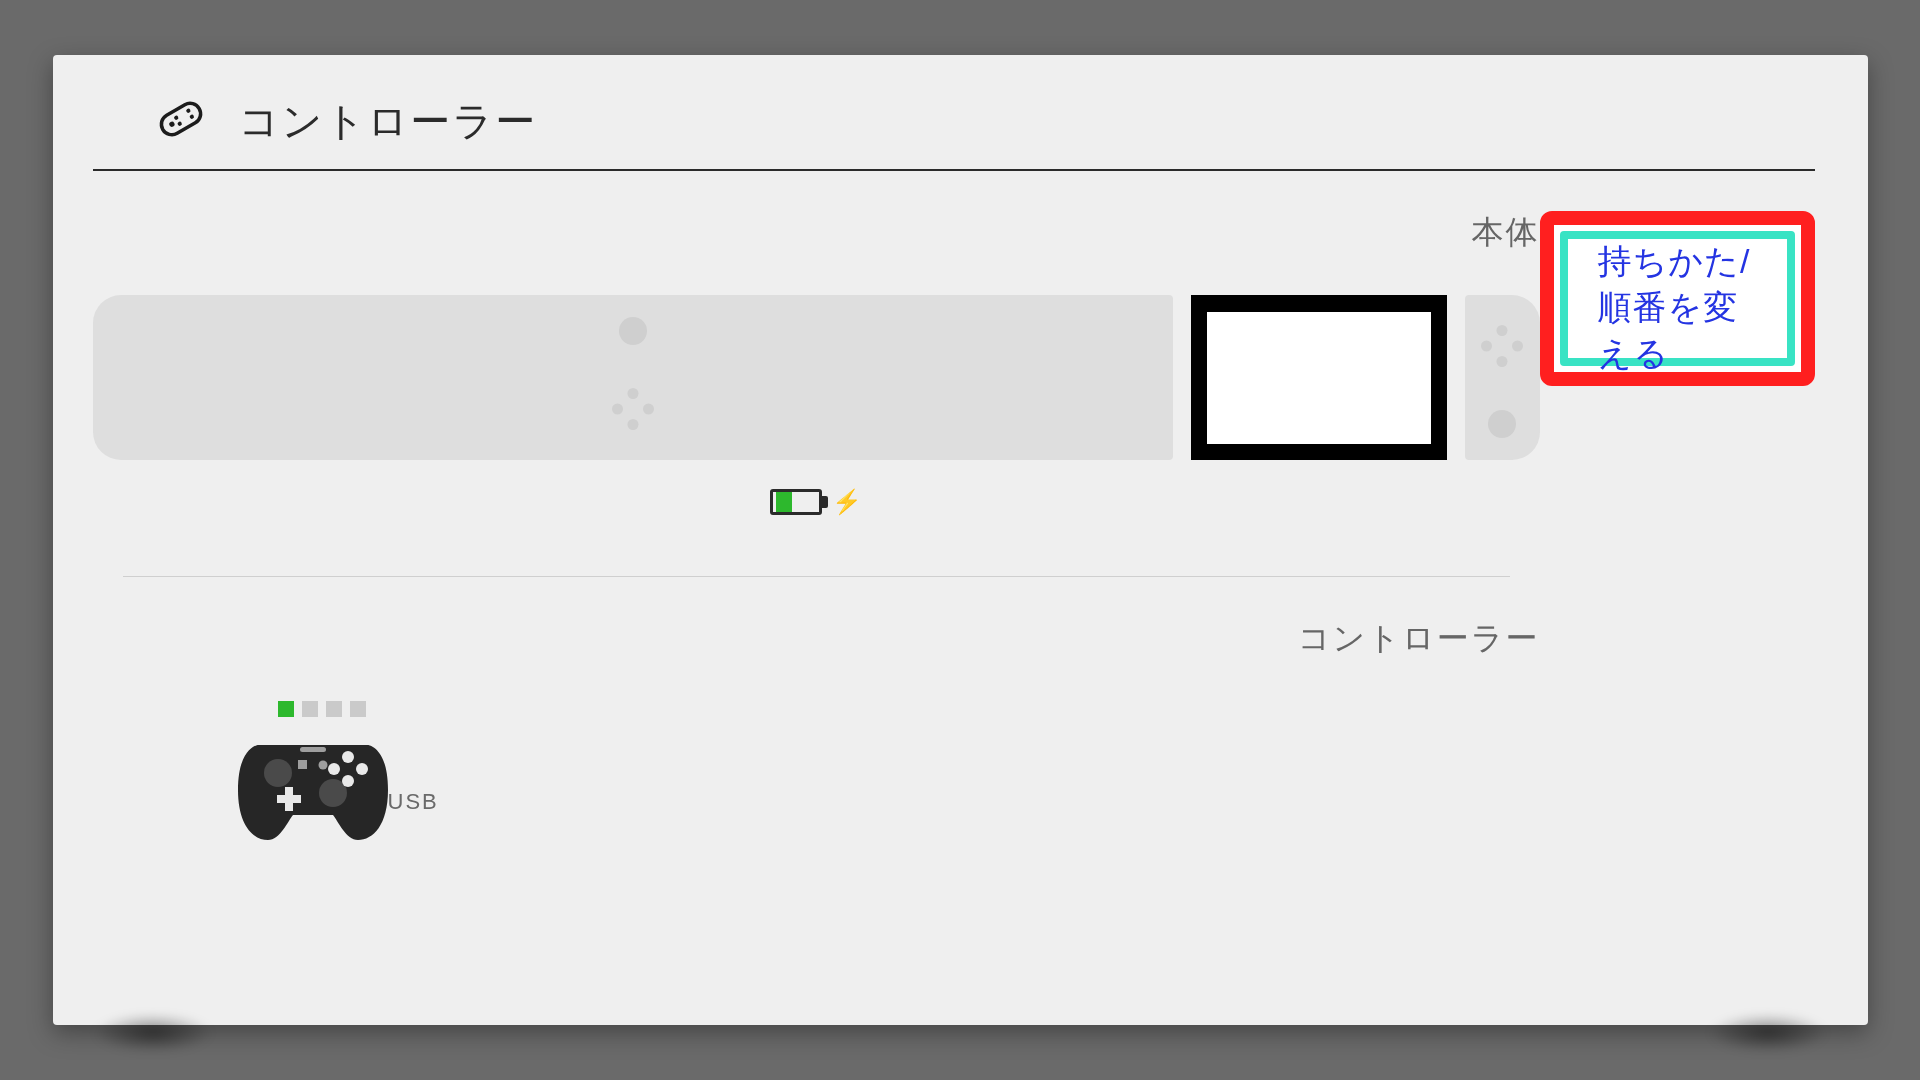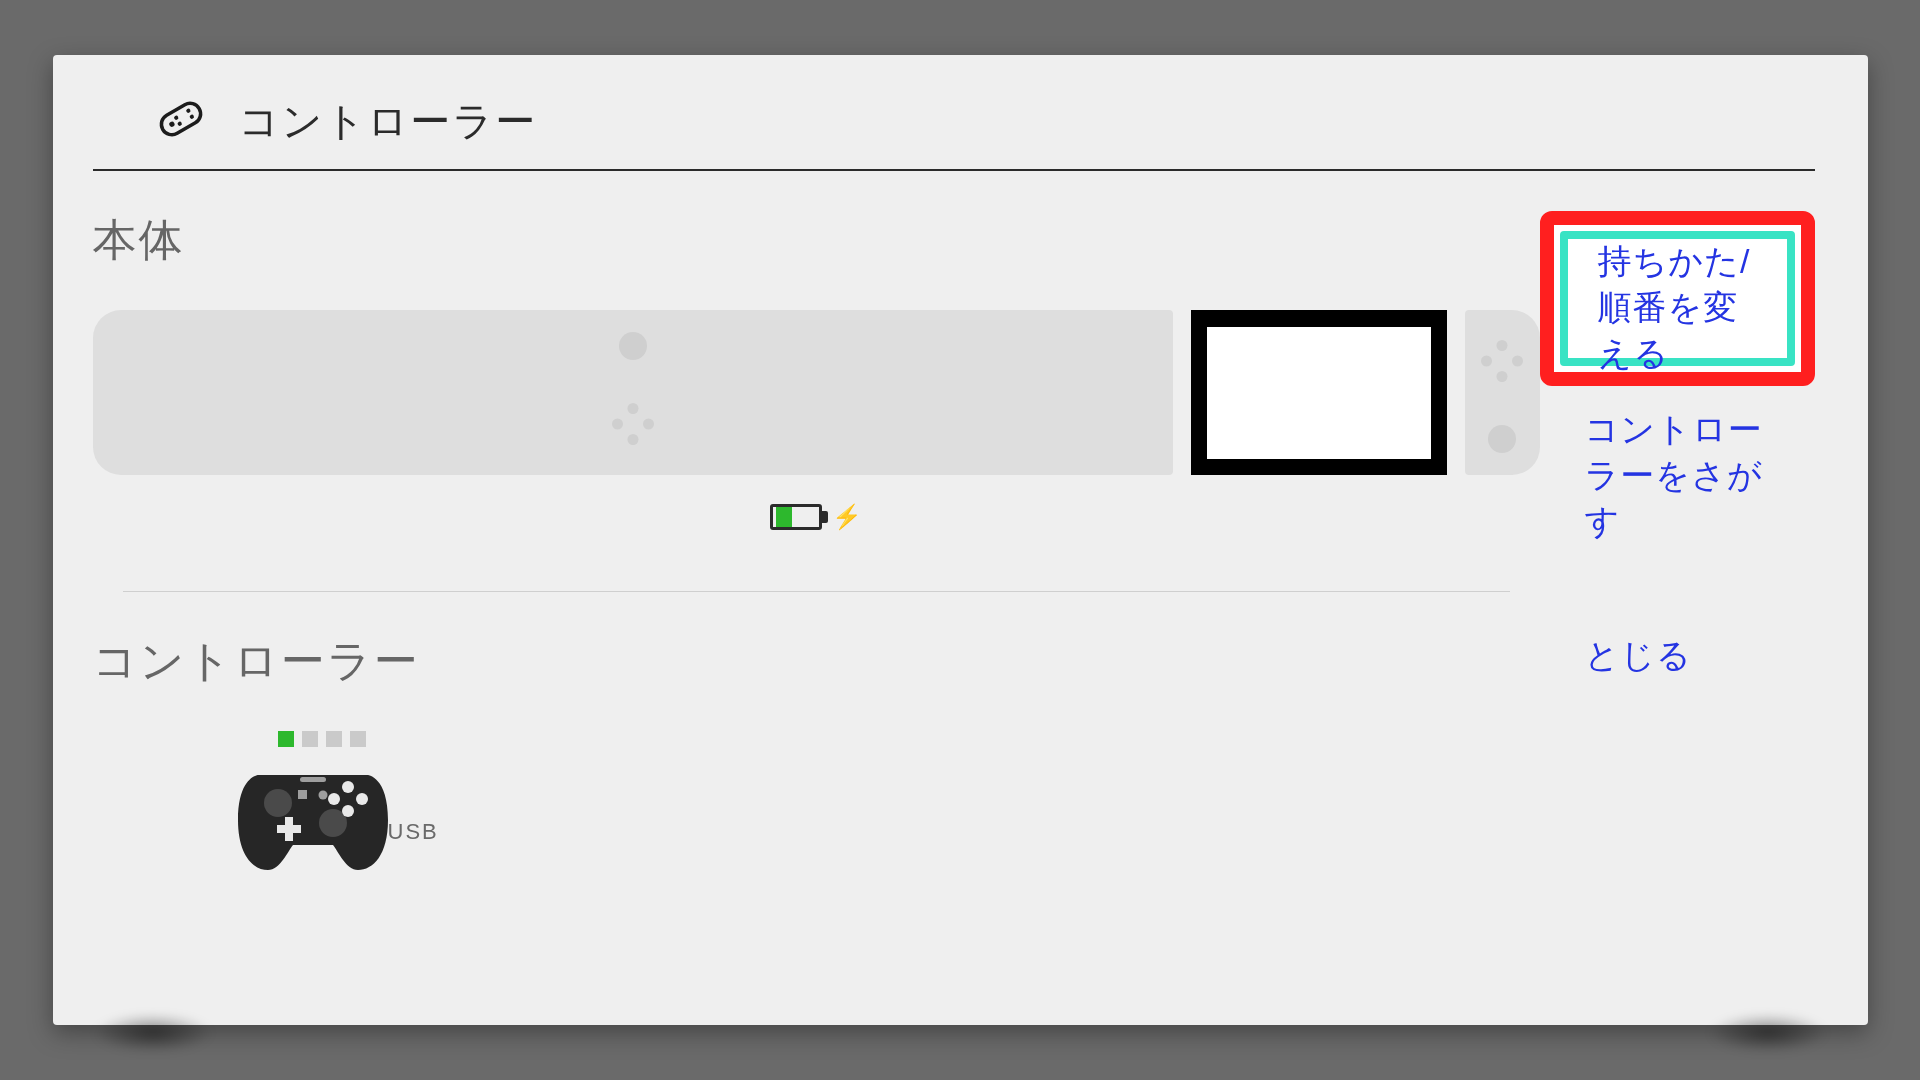--- a/index.html
+++ b/index.html
@@ -56,22 +56,22 @@
     .left {
       flex: 0 0 1080px;
       padding: 40px 0 0 0;
     }
     .right {
       flex: 1;
       padding: 40px 0 0 0;
     }
 
     .sect-title {
-      text-align: left;
-      font-size: 44px;
+      text-align: right;
+      font-size: 32px;
       color: #666;
       letter-spacing: 2px;
       margin-bottom: 40px;
     }
 
     
     .console {
       display: flex;
       justify-content: center;
       align-items: center;
@@ -287,25 +287,19 @@
       </div>
     </div>
 
     <div class="right">
       <ul class="menu">
         <li class="selected">
           <div class="sel-inner">
             <span>持ちかた/順番を変える</span>
           </div>
         </li>
-        <li>
-          <span>コントローラーをさがす</span>
-        </li>
-        <li>
-          <span>とじる</span>
-        </li>
       </ul>
     </div>
   </div>
 
   <div class="shadow-feet left"></div>
   <div class="shadow-feet right"></div>
 </div>
 
 </body></html>

